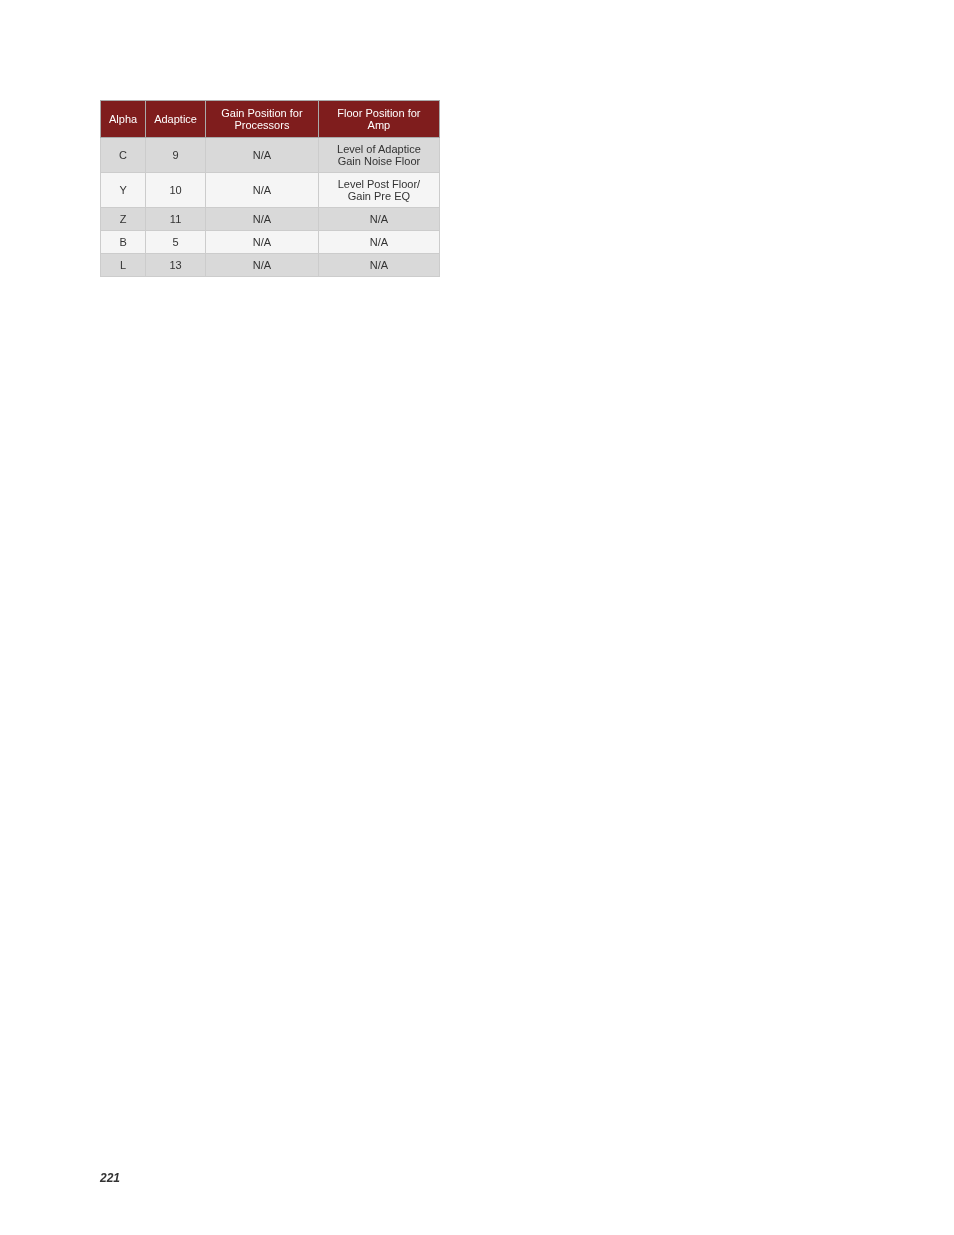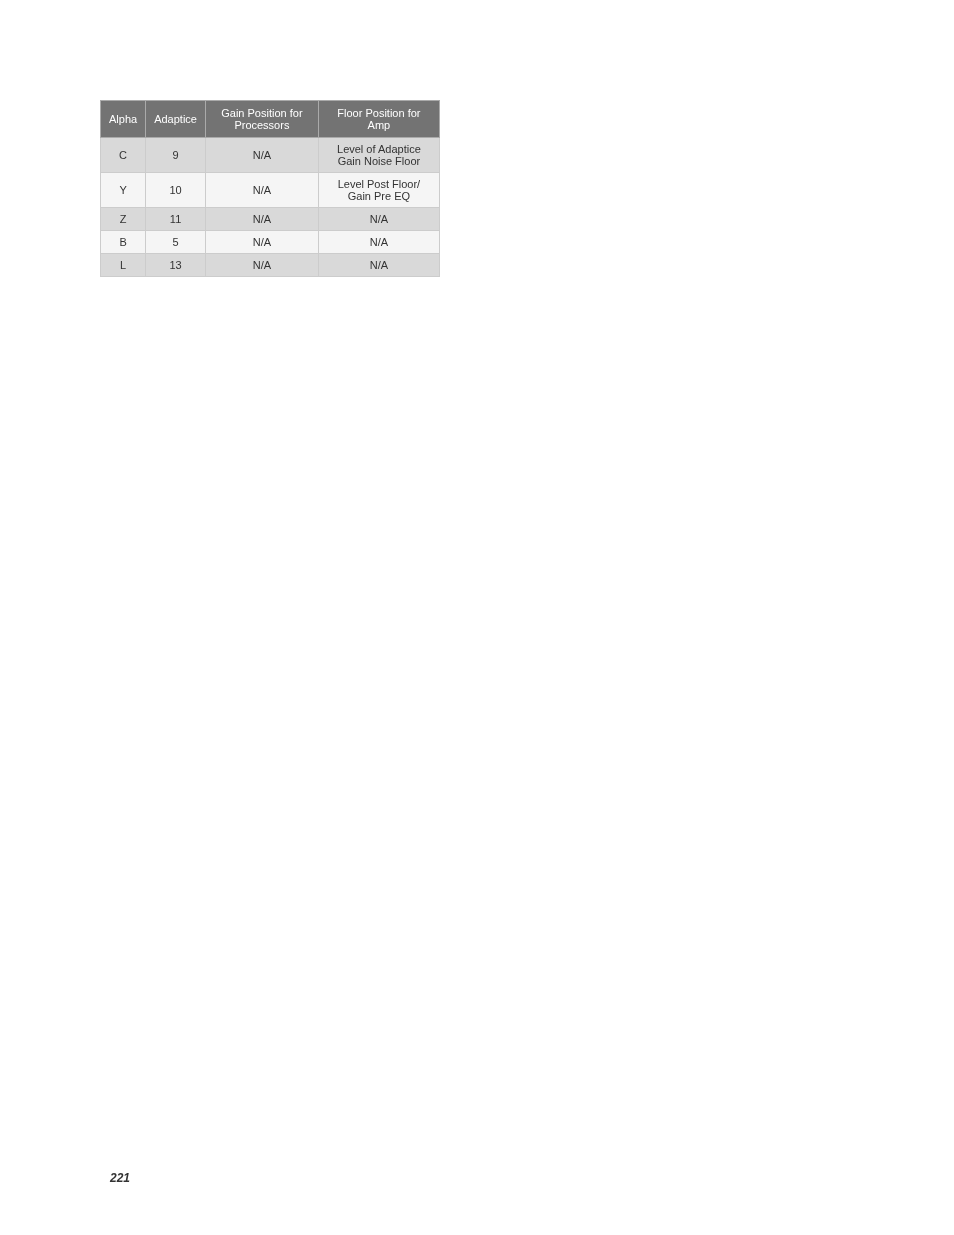--- a/index.html
+++ b/index.html
@@ -30,21 +30,21 @@
       margin: 0 auto 0 0;
     }
 
     table {
       border-collapse: collapse;
       width: 100%;
       font-size: 11px;
     }
 
     thead tr {
-      background-color: #737373;
+      background-color: #7f1d1d;
       color: #ffffff;
       padding-left: 40px;
     }
 
     thead th {
       padding: 6px 8px;
       text-align: center;
       font-weight: normal;
       font-size: 11px;
       border: 1px solid #aaaaaa;
@@ -67,21 +67,21 @@
       vertical-align: middle;
     }
 
     tbody td.left-align {
       text-align: center;
     }
 
     .page-number {
       position: absolute;
       bottom: 50px;
-      left: 110px;
+      left: 100px;
       font-size: 12px;
       font-weight: bold;
       font-style: italic;
       color: #333333;
     }
   </style>
 </head>
 <body>
 
 <div class="page-container">

